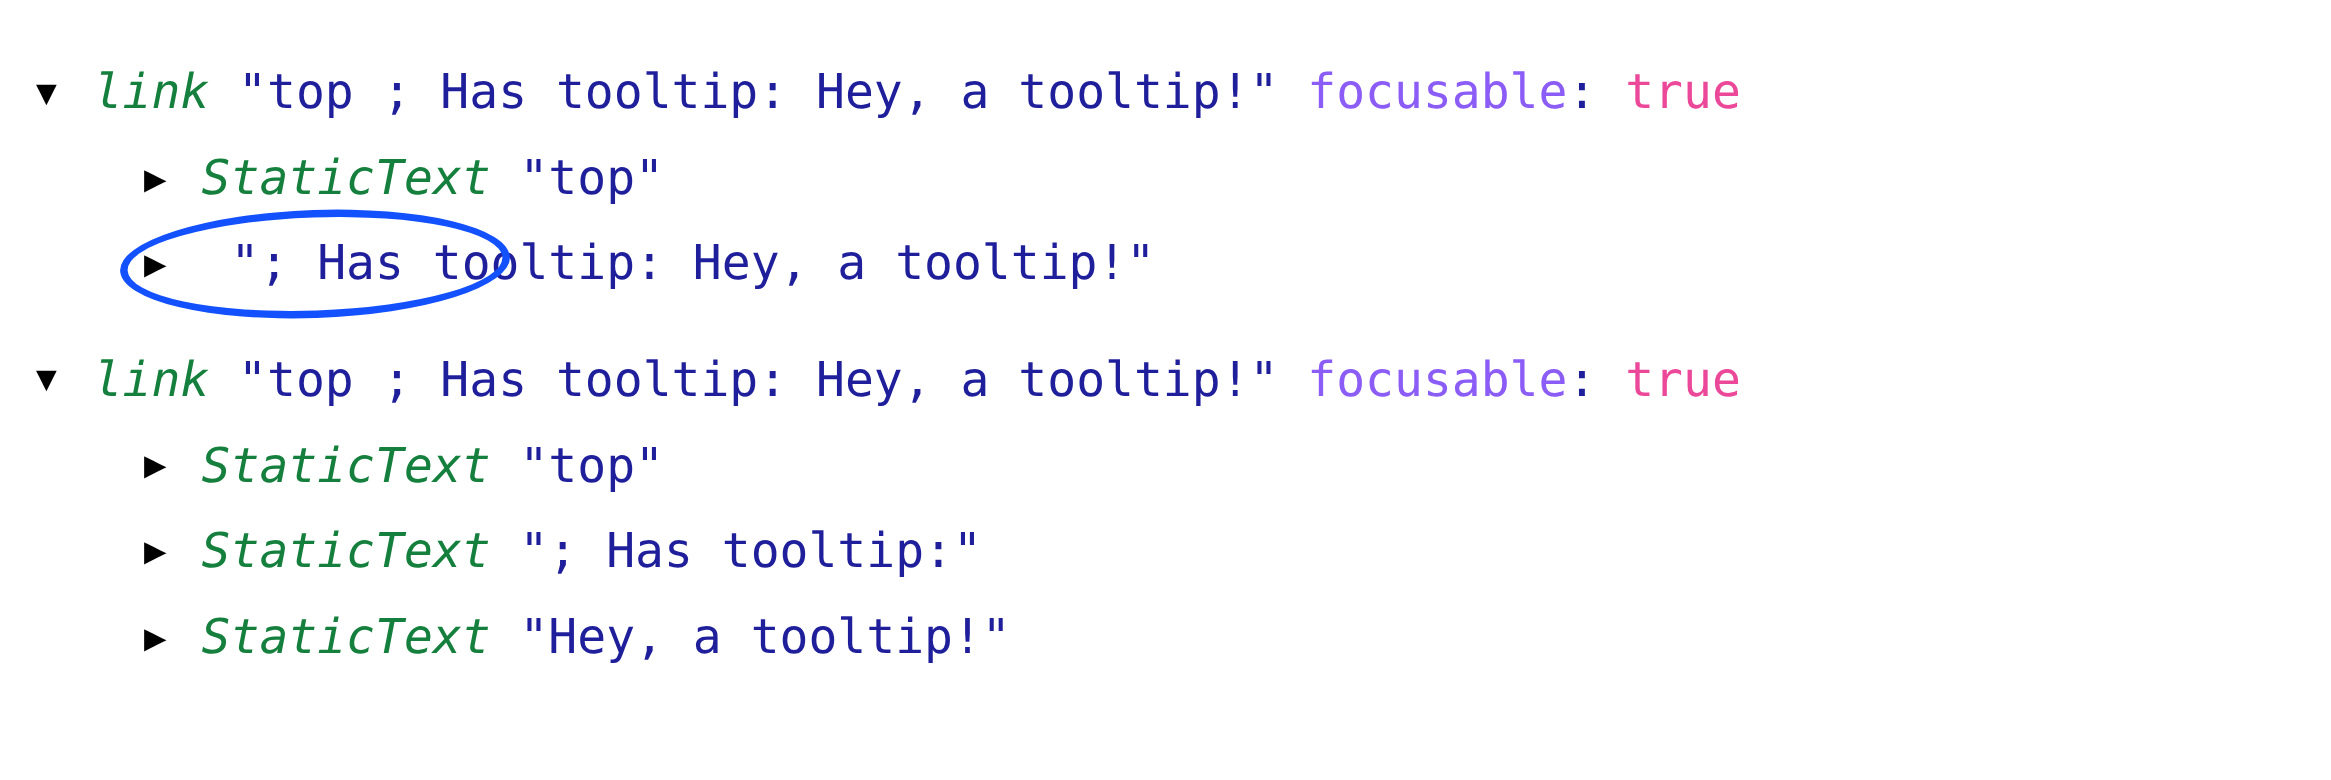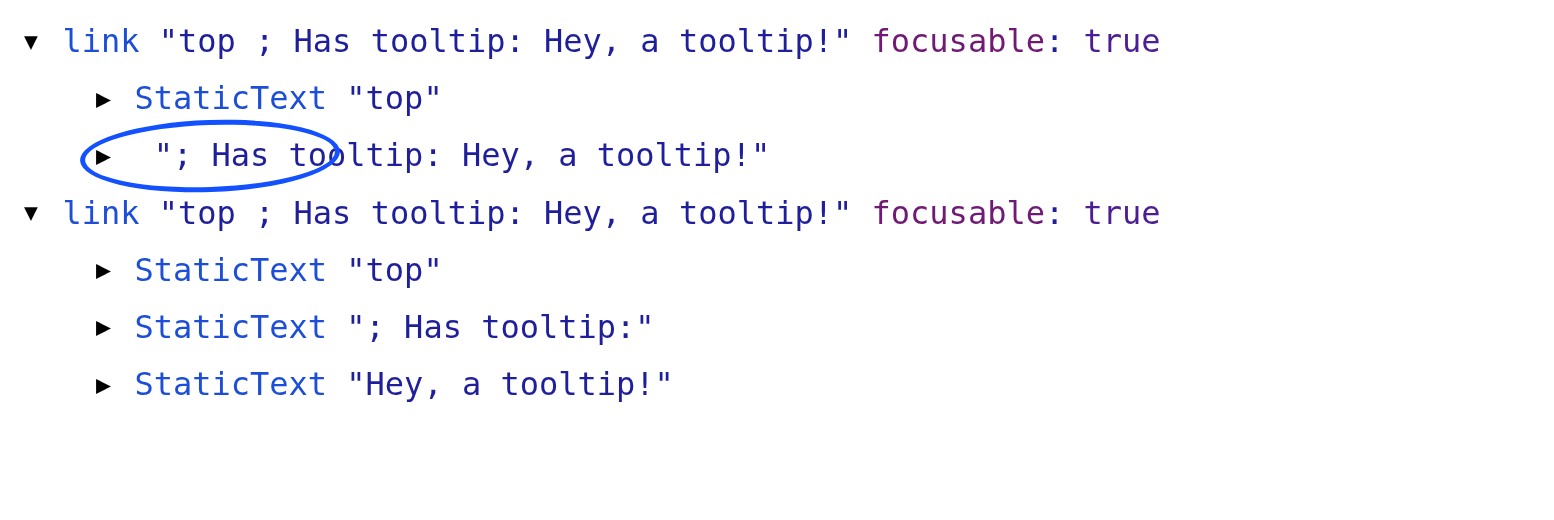--- a/index.html
+++ b/index.html
@@ -36,24 +36,24 @@
     font-size: 0.72em;
     position: relative;
     top: -0.15em;
   }
   .arrow.collapsed::before {
     content: "▶";
     font-size: 0.78em;
     position: relative;
     top: -0.10em;
   }
-  .role { color: #1d4ed8; }
+  .role { color: #15803d; font-style: italic; }
   .name { color: #1f1f9c; }
-  .attr-key { color: #701a75; }
-  .attr-val { color: #4c1d95; }
+  .attr-key { color: #8b5cf6; }
+  .attr-val { color: #ec4899; margin-top: 20px; }
 
   
   .circle-annot {
     position: absolute;
     border: 5px solid #1351ff;
     border-radius: 50%;
     pointer-events: none;
     transform: rotate(-2deg);
     box-sizing: border-box;
   }

